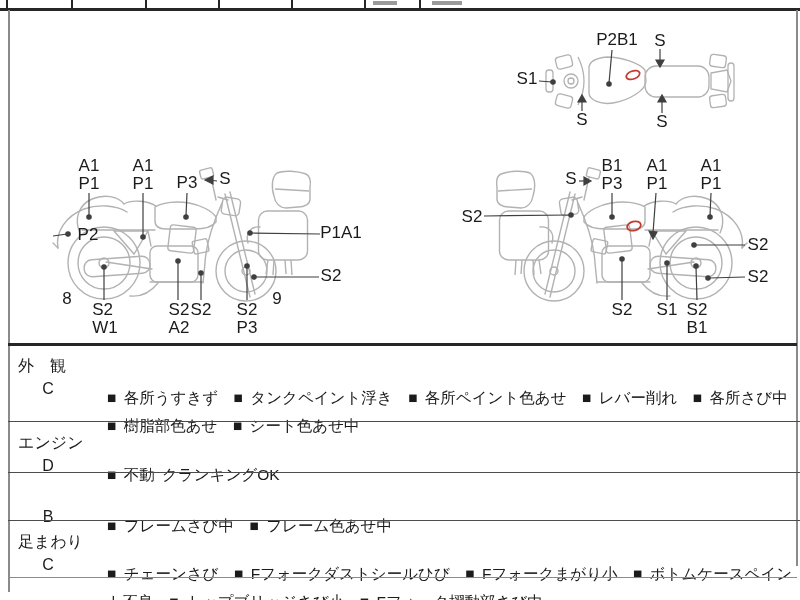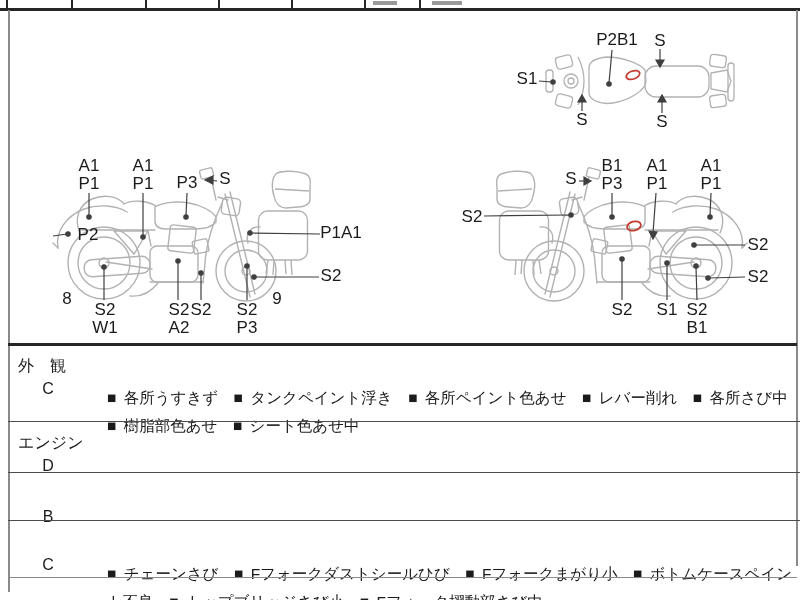--- a/index.html
+++ b/index.html
@@ -5,21 +5,21 @@
   html,body{margin:0;padding:0;background:#fff;}
   #page{position:relative;width:800px;height:600px;background:#fff;overflow:hidden;
         font-family:"Liberation Sans","DejaVu Sans",sans-serif;color:var(--text,#1b1b1b);}
   .hline{position:absolute;background:#262626;}
   .vline{position:absolute;background:#262626;}
   .faint{background:#8a8a8a;}
   .remnant{position:absolute;background:#9a9a9a;height:4px;top:1px;}
   svg{position:absolute;left:0;top:0;}
   
   .dl{position:absolute;transform:translateX(-50%);font-size:17px;line-height:17.5px;
-      white-space:pre-line;text-align:center;color:var(--text,#1b1b1b);}
+      white-space:pre-line;color:var(--text,#1b1b1b);}
   
   .trow{position:absolute;left:8px;width:789px;border-top:1px solid #4d4d4d;padding-left:12px;}
   .tcat{position:absolute;left:10px;top:7px;width:96px;font-size:16px;line-height:28px;}
   .grade{position:absolute;left:10px;top:35px;width:60px;text-align:center;font-size:16px;}
   .tnotes{position:absolute;left:99px;top:7px;width:692px;font-size:15.5px;line-height:28px;
           word-spacing:3px;margin-top:32px;}
 </style>
 </head>
 <body>
 
@@ -223,27 +223,30 @@
 
     <div class="trow" style="top:345px;height:76px;border-top:none;">
       <div class="tcat">外　観</div>
       <div class="grade">C</div>
       <div class="tnotes">■ 各所うすきず　■ タンクペイント浮き　■ 各所ペイント色あせ　■ レバー削れ　■ 各所さび中　■ 樹脂部色あせ　■ シート色あせ中</div>
     </div>
 
     <div class="trow" style="top:421px;height:51px;">
       <div class="tcat">エンジン</div>
       <div class="grade">D</div>
+      <div class="tnotes">■ 不動 クランキングOK</div>
     </div>
 
     <div class="trow" style="top:472px;height:48px;">
       <div class="grade">B</div>
+      <div class="tnotes">■ フレームさび中　■ フレーム色あせ中</div>
     </div>
 
     <div class="trow" style="top:520px;height:58px;">
+      <div class="tcat">足まわり</div>
       <div class="grade">C</div>
       <div class="tnotes">■ チェーンさび　■ Fフォークダストシールひび　■ Fフォークまがり小　■ ボトムケースペイント不良　■ トップブリッジさび小　■ Fフォーク摺動部さび中</div>
     </div>
 
     <div class="hline faint" style="left:8px;top:577px;width:789px;height:1px;"></div>
   </div>
 
 </div>
 
 </body></html>

